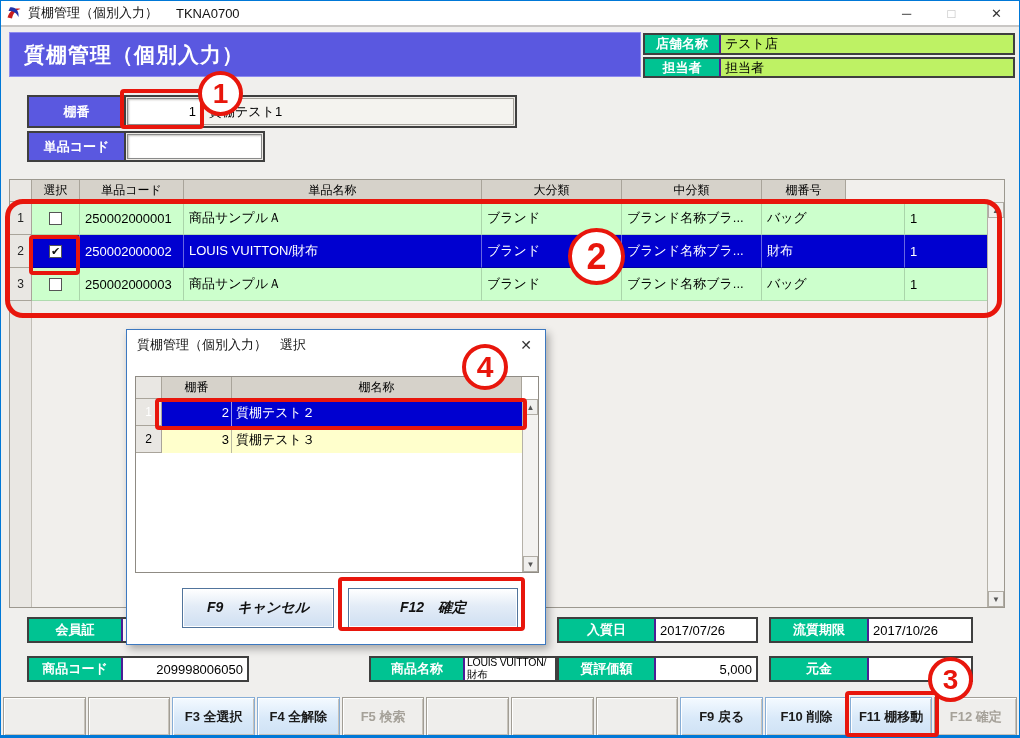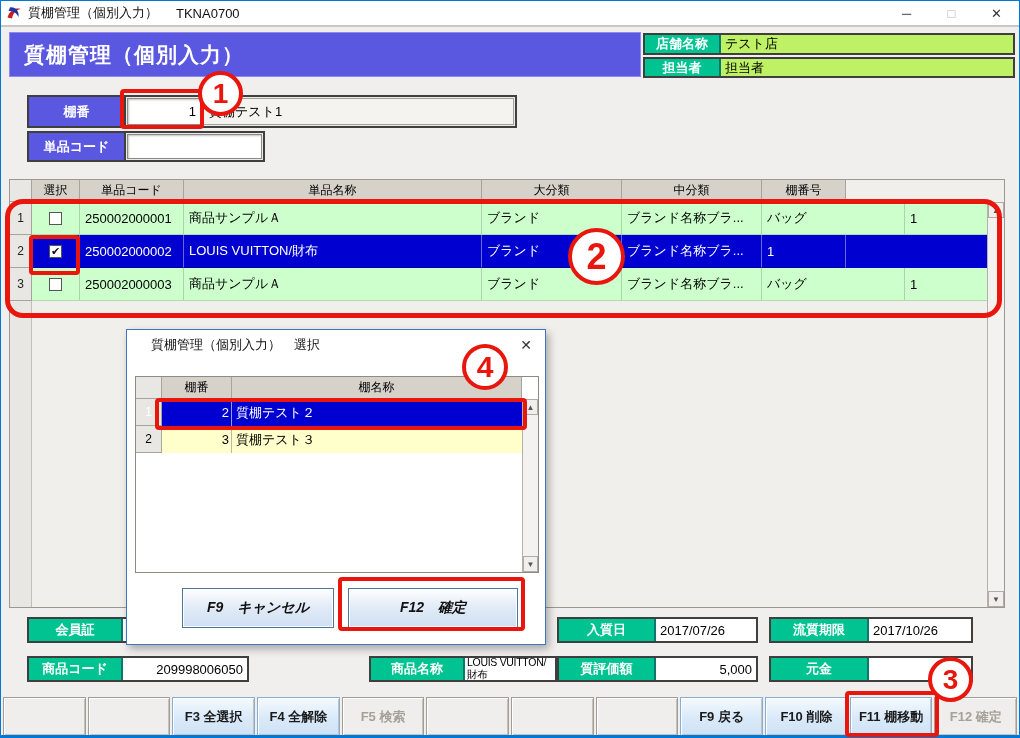--- a/index.html
+++ b/index.html
@@ -19,21 +19,21 @@
   .tbtns{margin-left:auto;display:flex;height:100%;}
   .tbtn{width:45px;height:100%;display:flex;align-items:center;justify-content:center;
     color:#333;font-size:13px;}
   .tbtn.max{color:#b9b9b9;}
   
   .banner{position:absolute;left:8px;top:31px;width:632px;height:45px;
     background:#5a58e0;border:1px solid #8c8af0;display:flex;align-items:center;
     color:#fff;font-size:21px;font-weight:bold;padding-left:14px;letter-spacing:1px;}
   .pair{position:absolute;display:flex;border:2px solid #3f3f3f;background:#fff;}
   .pair .plbl{background:#00c392;color:#fff;font-weight:bold;display:flex;
-    align-items:center;justify-content:center;border-right:2px solid #0f766e;font-size:13px;}
+    align-items:center;justify-content:center;border-right:2px solid #4c1d95;font-size:13px;}
   .pair .pval{background:#bef264;display:flex;align-items:center;padding:0 4px;flex:1;}
   .pair .pval.white{background:#fff;}
   .pair .pval.num{justify-content:flex-end;}
   
   .inprow{position:absolute;display:flex;border:2px solid #3f3f3f;background:#eceae6;align-items:stretch;}
   .blbl{background:#5a58e0;color:#fff;font-weight:bold;display:flex;align-items:center;
     justify-content:center;border-right:2px solid #3f3f3f;font-size:13px;}
   .sunken{background:#fff;border:1px solid #8a8a8a;box-shadow:inset 1px 1px 2px #c4c2be;
     margin:1px;display:flex;align-items:center;}
   .shelfnum{width:74px;justify-content:flex-end;padding-right:4px;}
@@ -67,21 +67,21 @@
     border-right:1px solid #c2beb6;}
   .vscroll{position:absolute;right:0;top:22px;bottom:0;width:17px;background:#f3f2f0;
     border-left:1px solid #b5b1a8;}
   .sbtn{position:absolute;left:0;width:16px;height:16px;background:#f0efed;border:1px solid #b0aca4;
     display:flex;align-items:center;justify-content:center;font-size:8px;color:#555;}
   .sbtn.up{top:0;}
   .sbtn.down{bottom:0;}
   
   .dialog{position:absolute;left:125px;top:328px;width:420px;height:316px;background:#fff;
     border:1px solid #3c78c0;box-shadow:3px 4px 8px rgba(0,0,0,.3);z-index:20;}
-  .dtitle{position:absolute;left:14px;top:0;right:0;height:30px;display:flex;align-items:center;
+  .dtitle{position:absolute;left:0;top:0;right:0;height:30px;display:flex;align-items:center;
     padding-left:10px;font-size:13px;color:#111;background:#fff;}
   .dclose{position:absolute;right:6px;top:4px;width:26px;height:22px;display:flex;
     align-items:center;justify-content:center;color:#333;font-size:14px;}
   .dgrid{position:absolute;left:8px;top:46px;width:404px;height:197px;background:#fff;
     border:1px solid #8f8b84;}
   .dhead{display:flex;height:22px;}
   .dhead .hc{background:#d6d2ca;border-right:1px solid #a9a49a;border-bottom:1px solid #a9a49a;
     display:flex;align-items:center;justify-content:center;font-size:12px;}
   .drow{display:flex;height:27px;}
   .drow.selected{background:#0000d0;color:#fff;}
@@ -183,20 +183,21 @@
 
     <div class="trow selected">
       <div class="rnum">2</div>
       <div class="cell c-sel">
           <span class="chk">✔</span>
         </div>
       <div class="cell c-code">250002000002</div>
       <div class="cell c-name">LOUIS VUITTON/財布</div>
       <div class="cell c-cat">ブランド</div>
       <div class="cell c-cat">ブランド名称ブラ...</div>
+      <div class="cell c-small">財布</div>
       <div class="cell c-shelf">1</div>
     </div>
 
     <div class="trow green">
       <div class="rnum">3</div>
       <div class="cell c-sel">
           <span class="chk"></span>
         </div>
       <div class="cell c-code">250002000003</div>
       <div class="cell c-name">商品サンプルＡ</div>

